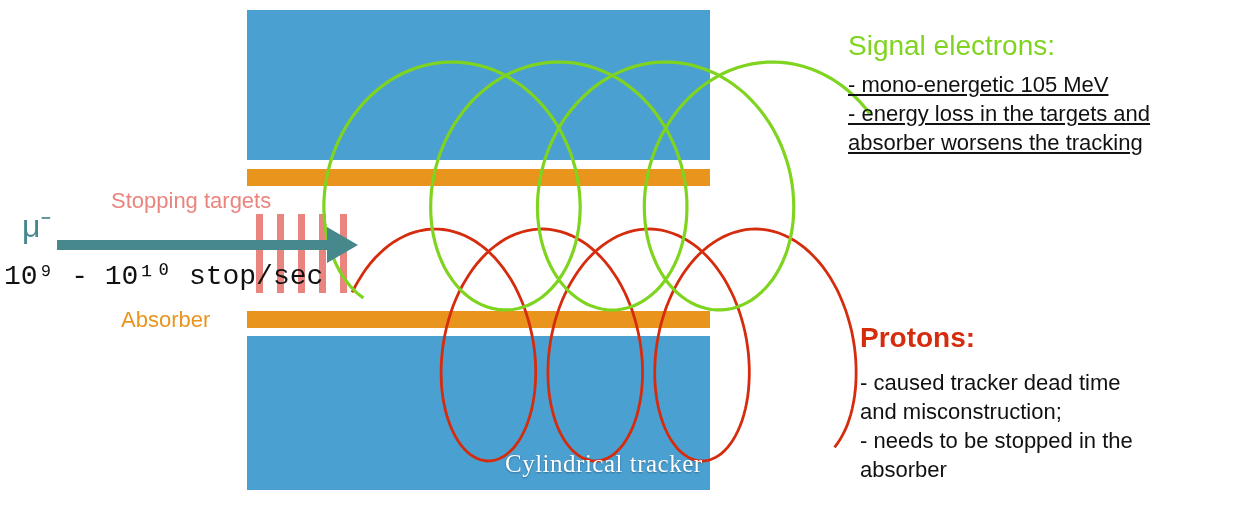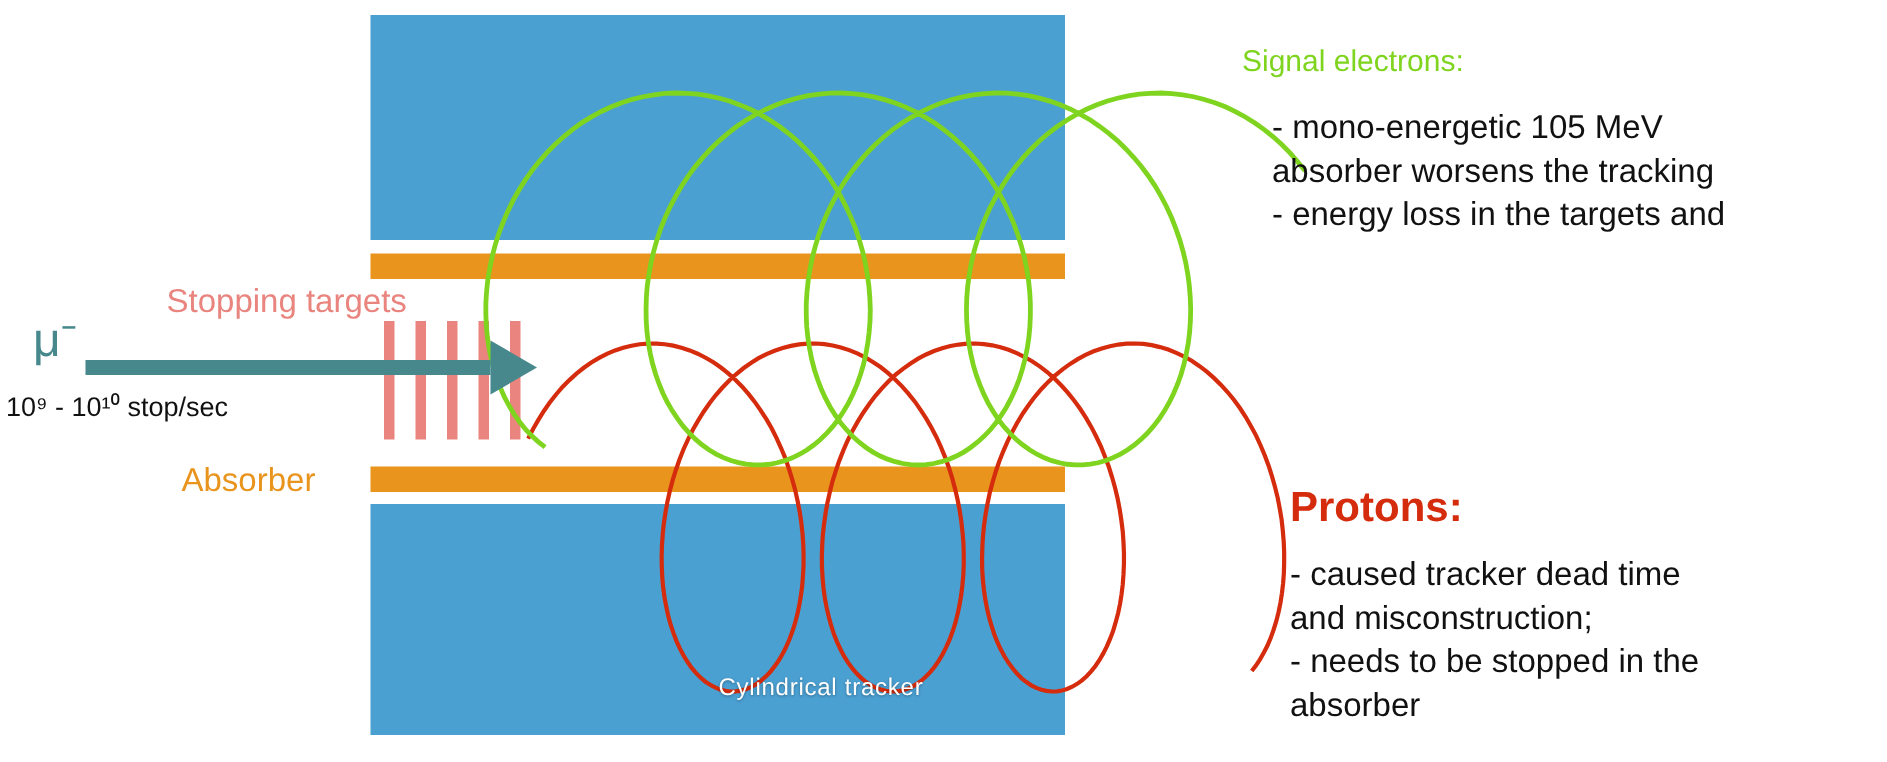--- a/index.html
+++ b/index.html
@@ -17,29 +17,29 @@
   .t1{left:256px;} .t2{left:277px;} .t3{left:298px;} .t4{left:319px;} .t5{left:340px;}
 
   svg.overlay{position:absolute;left:0;top:0;}
   .electron-track{fill:none;stroke:var(--electron-green,#7fd41f);stroke-width:3.2;}
   .proton-track{fill:none;stroke:var(--proton-red,#d52c0d);stroke-width:2.8;}
   .beam-line{stroke:var(--muon-teal,#47888d);stroke-width:10;}
   .beam-head{fill:var(--muon-teal,#47888d);}
 
   .lbl{position:absolute;white-space:nowrap;}
   .muon-label{left:22px;top:203px;font-size:32px;color:var(--muon-teal,#47888d);}
-  .rate-label{left:4px;top:258px;font-size:18px;color:var(--body-text,#111111);}
+  .rate-label{left:4px;top:258px;font-size:28px;color:var(--body-text,#111111);font-family:Liberation Mono, monospace;}
   .targets-label{left:111px;top:188px;font-size:22px;color:var(--target-pink,#e9847e);text-align:right;}
   .absorber-label{left:121px;top:307px;font-size:22px;color:var(--absorber-orange,#e9941d);}
-  .tracker-label{left:479px;top:450px;font-size:16px;color:var(--tracker-label,#ffffff);
-                 text-shadow:0 1px 2px rgba(0,0,0,.35);letter-spacing:.5px;}
+  .tracker-label{left:505px;top:450px;font-size:25px;color:var(--tracker-label,#ffffff);
+                 text-shadow:0 1px 2px rgba(0,0,0,.35);letter-spacing:.5px;font-family:Liberation Serif, serif;}
 
   .annotation{position:absolute;}
-  .sig-title{left:828px;top:30px;font-size:20px;color:var(--electron-green,#7fd41f);white-space:nowrap;}
-  .sig-body{left:848px;top:70px;width:400px;font-size:22px;line-height:1.32;color:var(--body-text,#111111);}
+  .sig-title{left:848px;top:30px;font-size:28px;color:var(--electron-green,#7fd41f);white-space:nowrap;}
+  .sig-body{left:848px;top:70px;width:400px;font-size:22px;line-height:1.32;color:var(--body-text,#111111);text-decoration:underline;}
   .pro-title{left:860px;top:322px;font-size:28px;color:var(--proton-red,#d52c0d);white-space:nowrap;font-weight:bold;}
   .pro-body{left:860px;top:368px;width:400px;font-size:22px;line-height:1.32;color:var(--body-text,#111111);}
   .annotation .line{white-space:nowrap;}
 </style>
 </head>
 <body>
 
 <div class="stage">
 
   <div class="tracker-block tracker-top"></div>
@@ -63,22 +63,22 @@
 
   <div class="lbl muon-label">μ⁻</div>
   <div class="lbl rate-label">10⁹ - 10¹⁰ stop/sec</div>
   <div class="lbl targets-label">Stopping targets</div>
   <div class="lbl absorber-label">Absorber</div>
   <div class="lbl tracker-label">Cylindrical tracker</div>
 
   <div class="annotation sig-title">Signal electrons:</div>
   <div class="annotation sig-body">
     <div class="line">- mono-energetic 105 MeV</div>
+    <div class="line">- energy loss in the targets and</div>
     <div class="line">absorber worsens the tracking</div>
-    <div class="line">- energy loss in the targets and</div>
   </div>
 
   <div class="annotation pro-title">Protons:</div>
   <div class="annotation pro-body">
     <div class="line">- caused tracker dead time</div>
     <div class="line">and misconstruction;</div>
     <div class="line">- needs to be stopped in the</div>
     <div class="line">absorber</div>
   </div>
 

